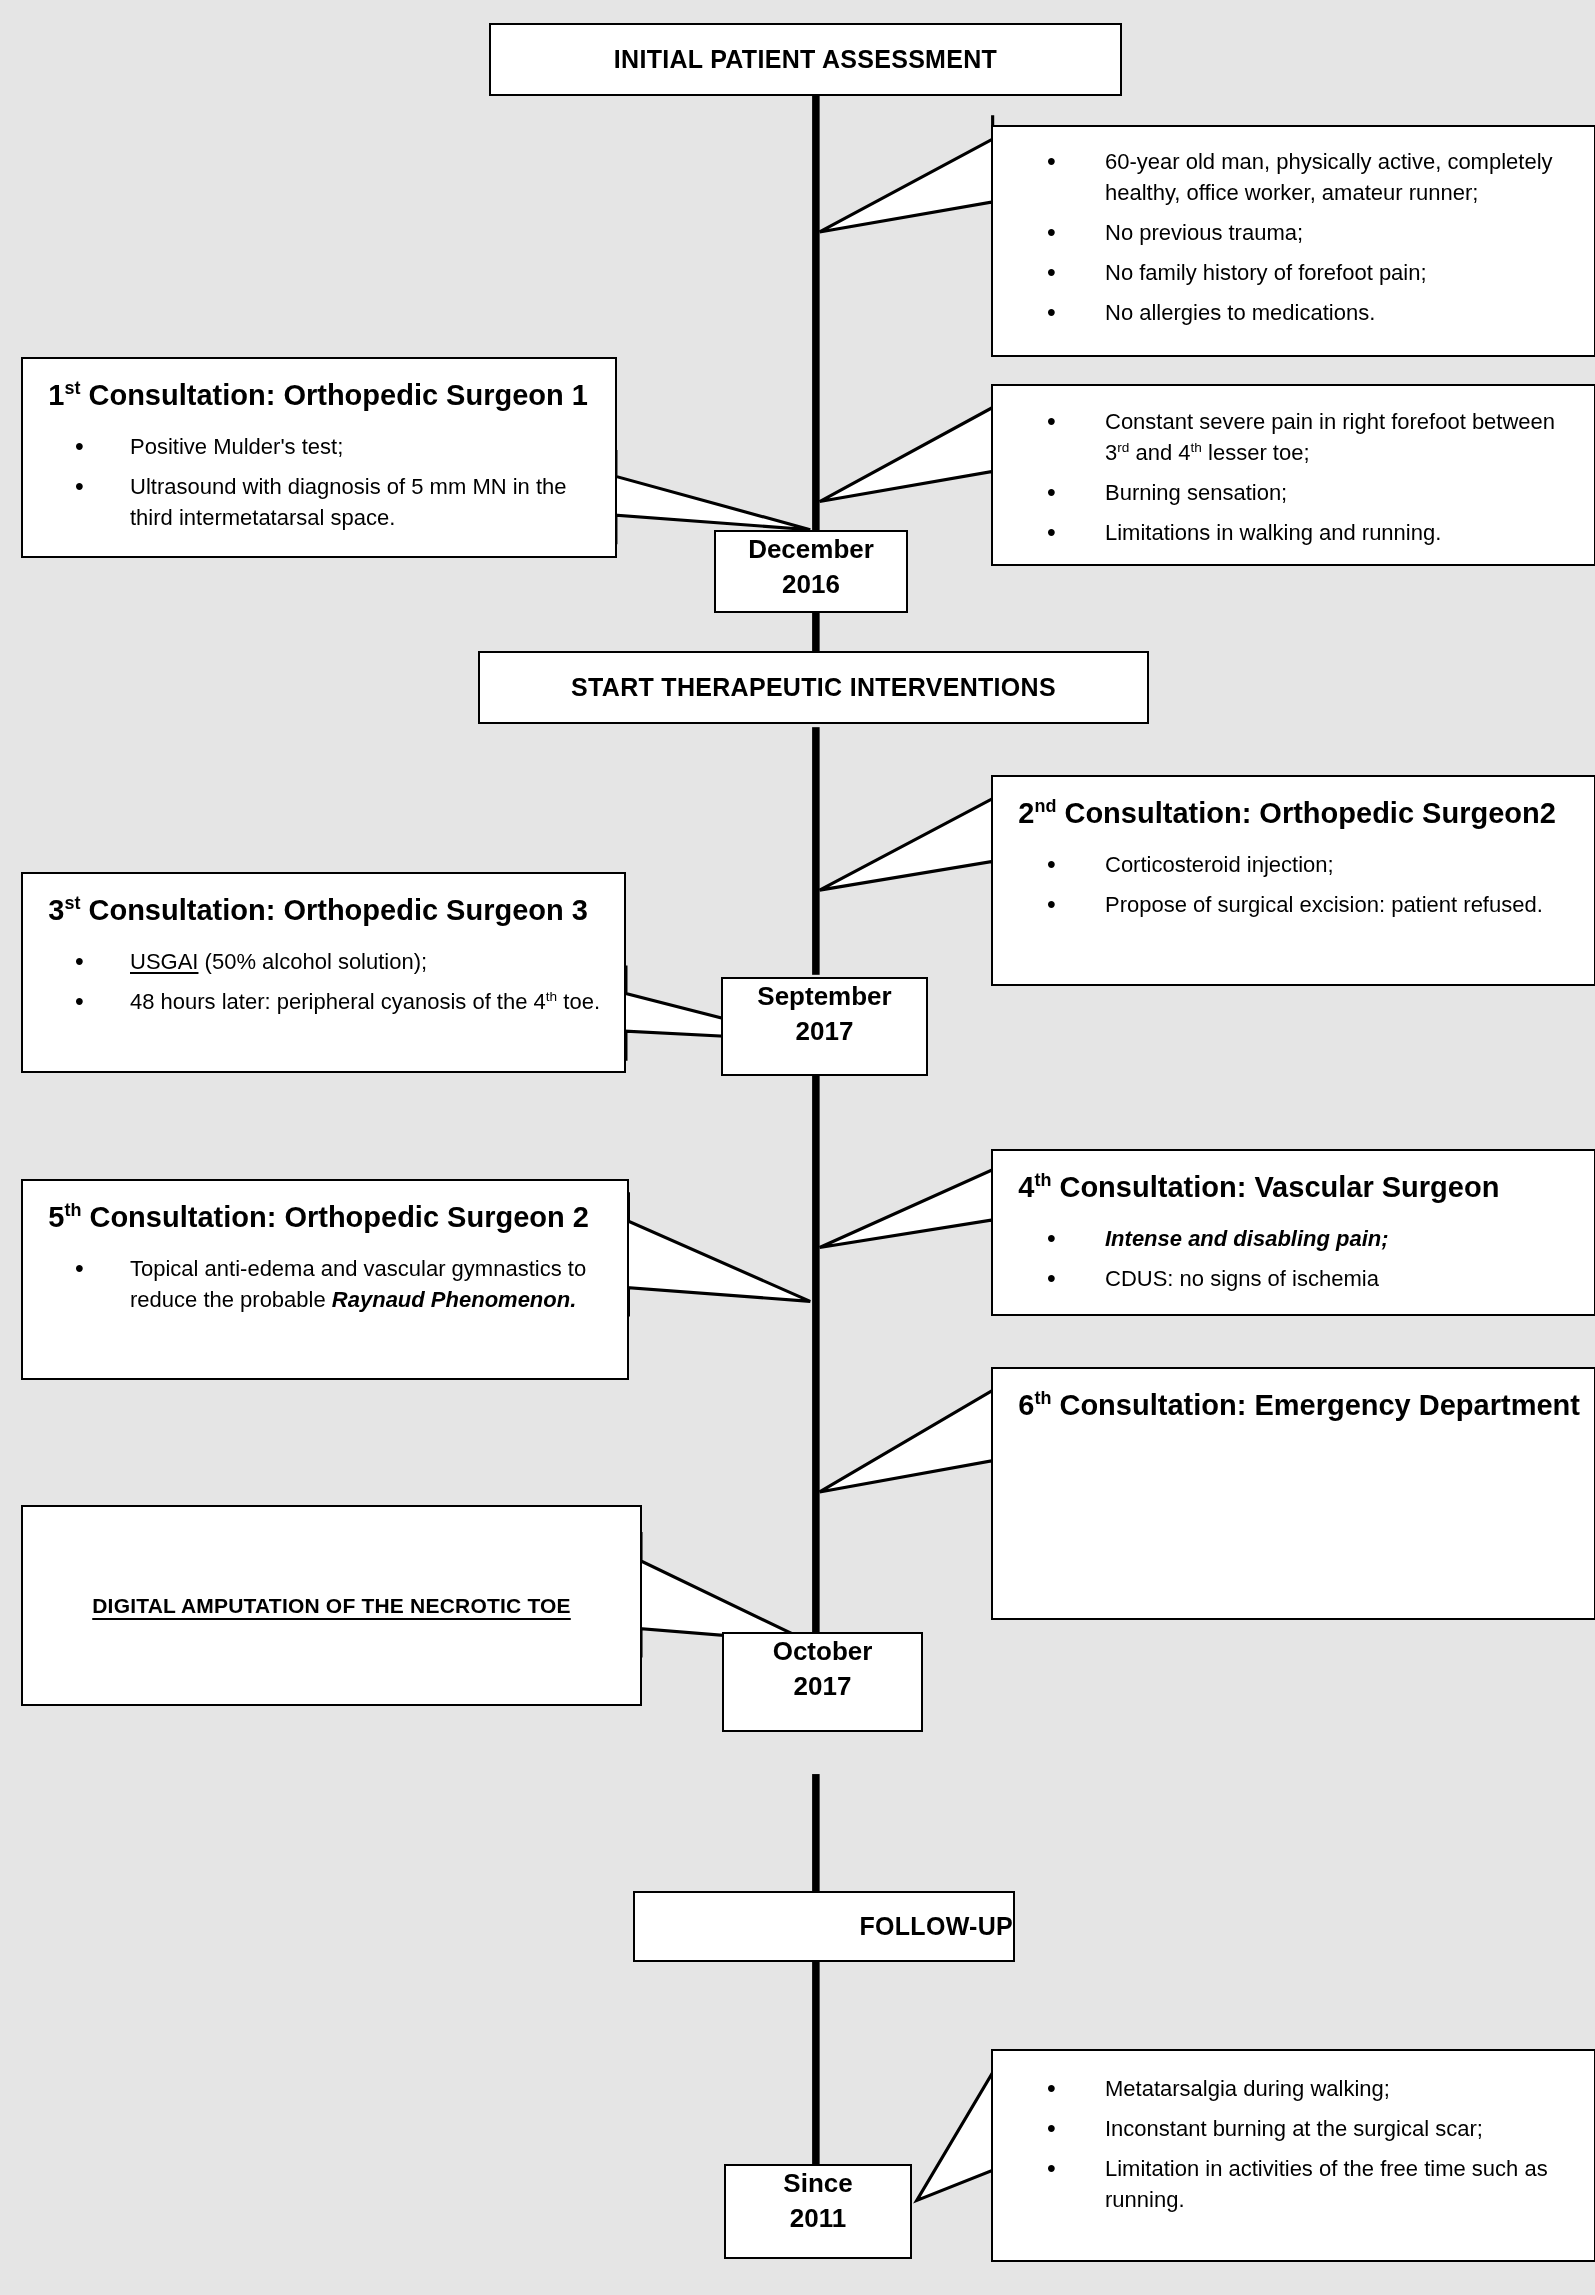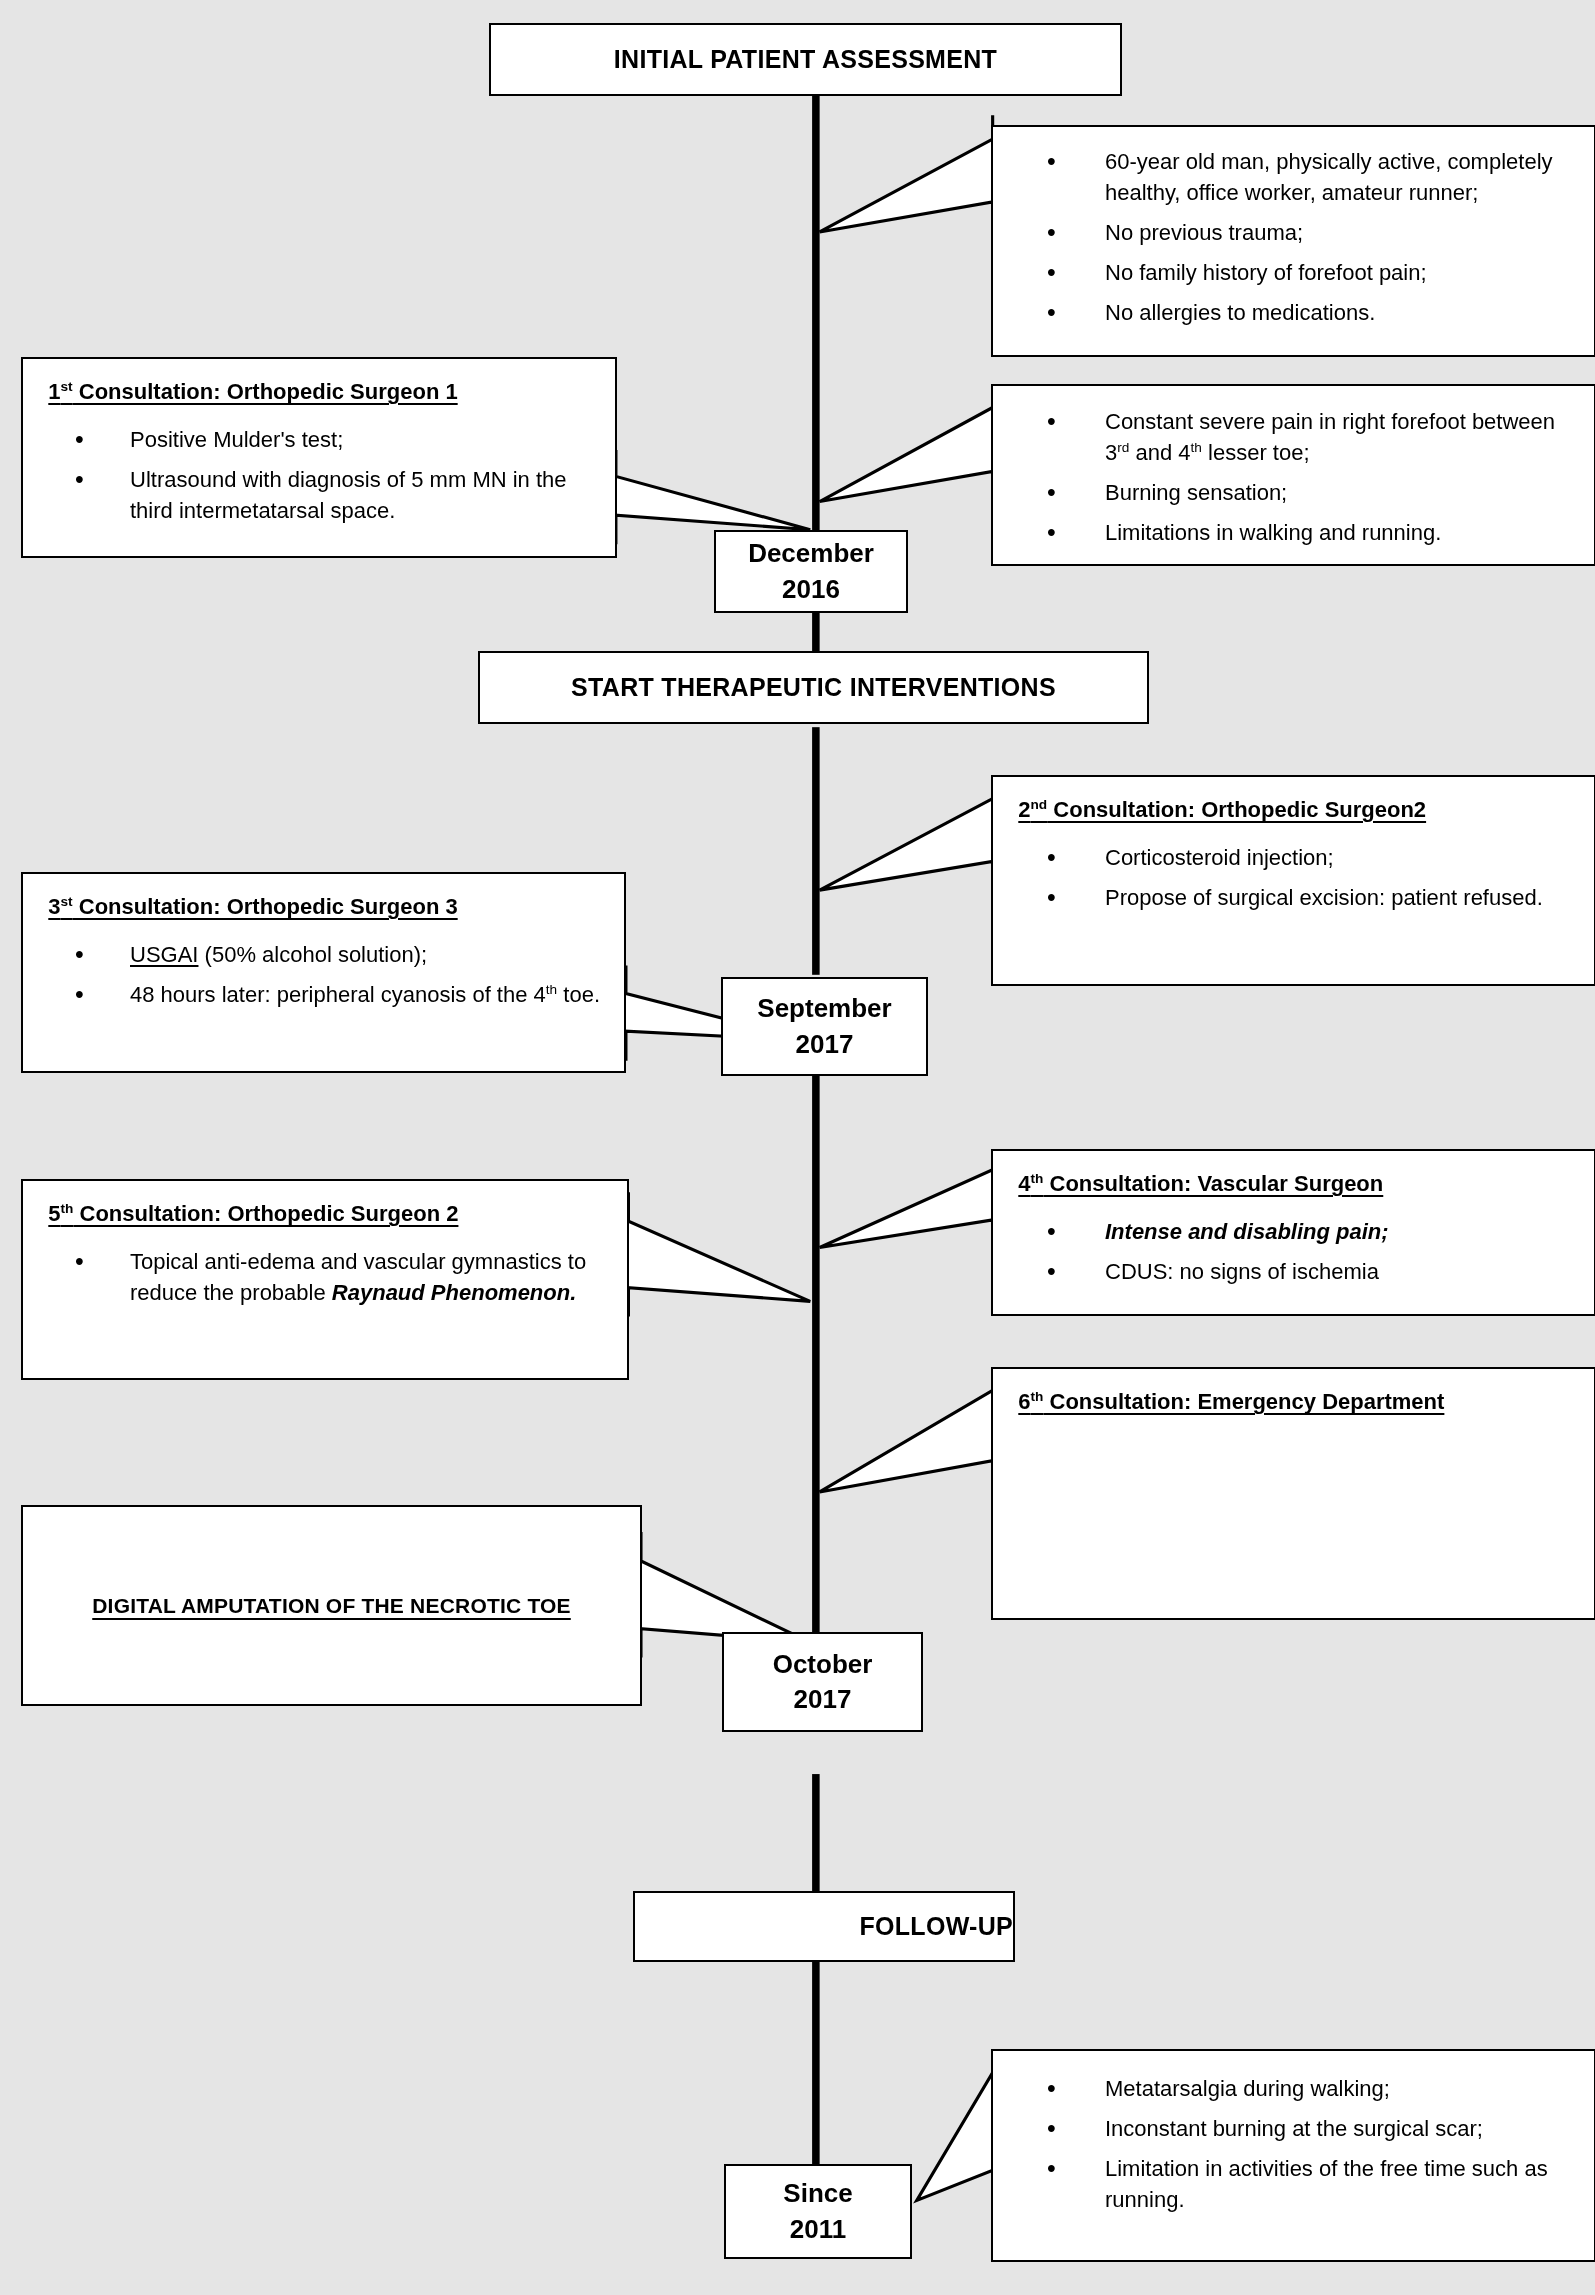--- a/index.html
+++ b/index.html
@@ -35,34 +35,32 @@
     font-weight:bold;
     letter-spacing:0.3px;
     text-align:center;
   }
   .stage .lbl{ font-size:25px; }
 
   .datebox{
     display:flex;
     flex-direction:column;
     align-items:center;
-    justify-content:center;
     font-weight:bold;
     text-align:center;
     line-height:1.35;
   }
   .datebox .lbl{ font-size:26px; }
 
   .callout{
     padding:16.3px 19px 16.3px 19px;
   }
   .callout .hd{
-    font-size:22px;
-    font-weight:bold;
-    text-decoration:underline;
+    font-size:29px;
+    font-weight:bold;
     text-underline-offset:4.4px;
     margin:3.8px 0 19px 6.3px;
     display:block;
     white-space:nowrap;
   }
   .callout.plain-center{
     display:flex; align-items:center; justify-content:center;
   }
   .callout .bigtitle{
     font-size:21px;

